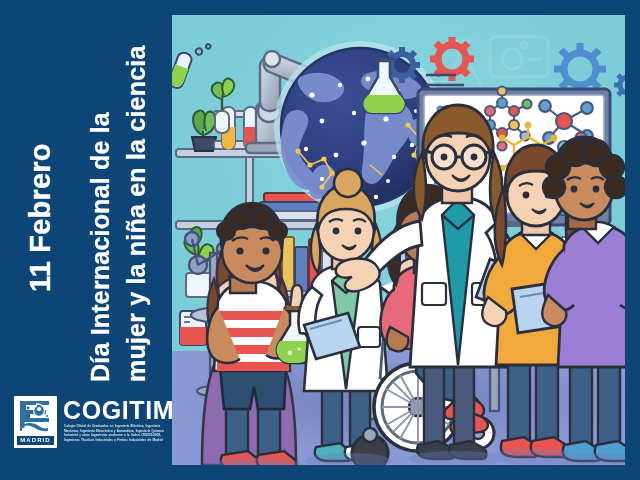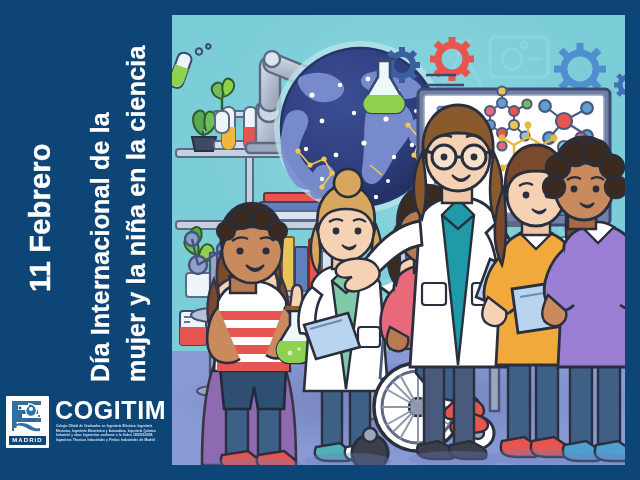--- a/index.html
+++ b/index.html
@@ -43,21 +43,21 @@
     -webkit-text-stroke:0.3px #fff;
   }
   .vtext.l2{
     font-size:25px;
     left:122px;top:382px;
     transform:rotate(-90deg);
     -webkit-text-stroke:0.3px #fff;
   }
 
   
-  .logo{position:absolute;left:6px;top:396px;width:152px;height:58px;padding-left:48px;}
+  .logo{position:absolute;left:14px;top:396px;width:152px;height:58px;padding-left:48px;}
   .logo-mark{
     position:absolute;left:0;top:0;width:43px;height:52px;
     background:#ffffff;
     border-radius:1px;
     overflow:hidden;
   }
   .logo-mark .emblem{position:absolute;left:2px;top:2px;width:39px;height:38px;}
   .logo-mark .madridbar{
     position:absolute;left:3px;bottom:3px;width:37px;height:9px;
     background:#0d4577;color:#ffffff;

